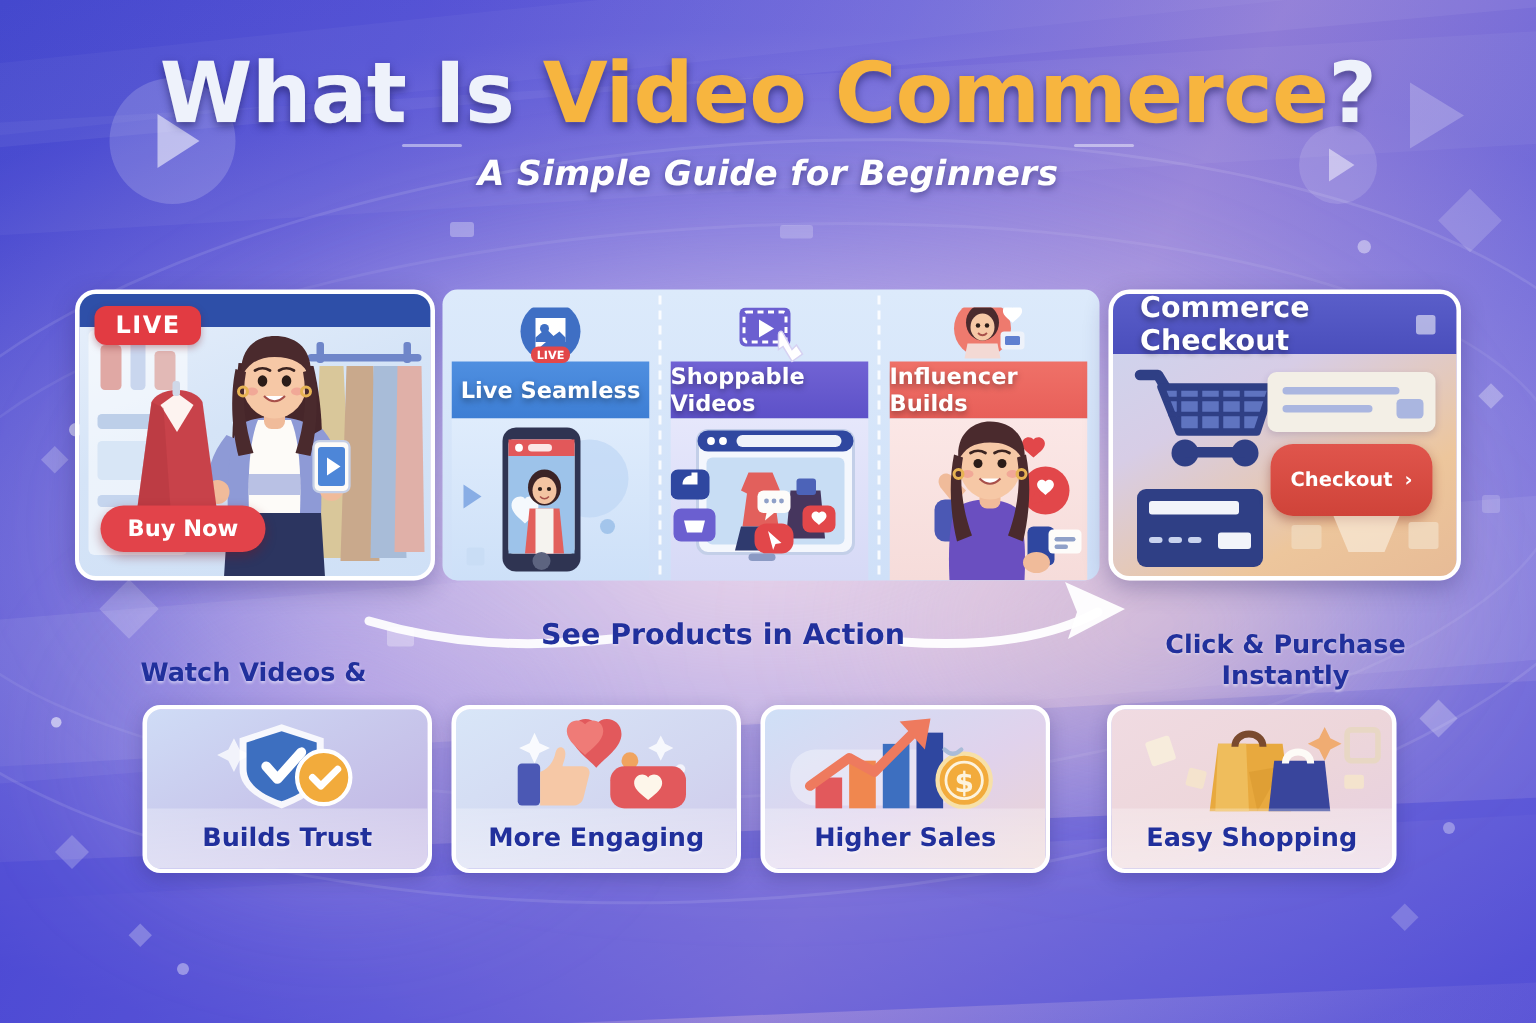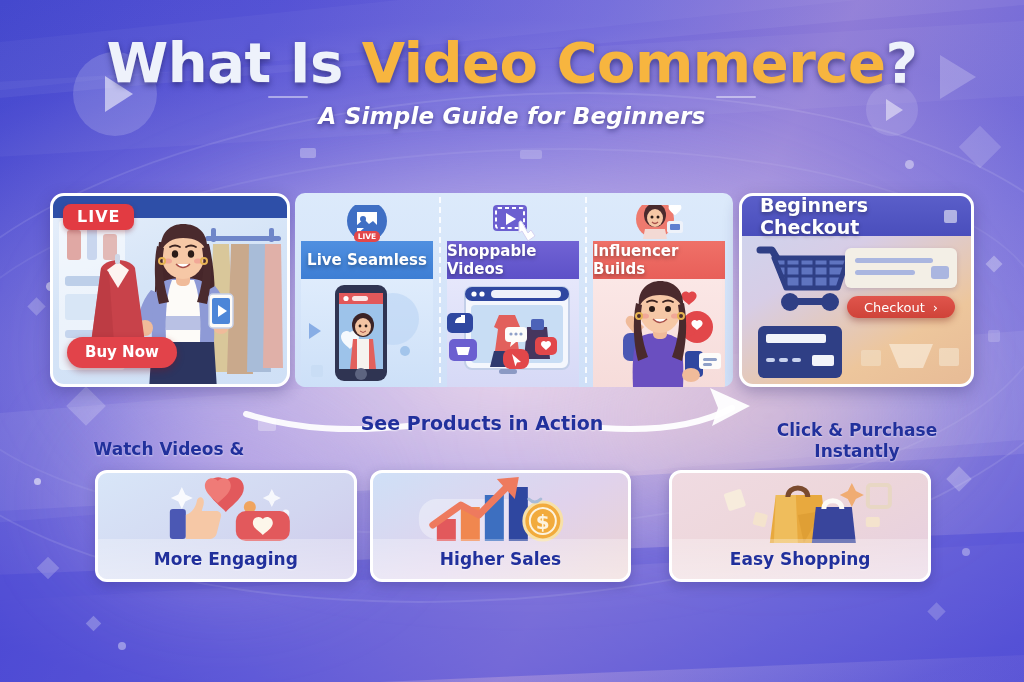--- a/index.html
+++ b/index.html
@@ -124,23 +124,23 @@
   .checkout{ left:689px; top:0; width:235px; height:194px;
     background:linear-gradient(155deg,#cdd8f2 0%, #d9cfe6 38%, #f0c79b 72%, #e8b municipality 100%); }
   .checkout{ background:linear-gradient(150deg,#ccd6f0 0%, #d7cde6 36%, #edc69c 74%, #e7bb96 100%); }
   .ck-head{ position:absolute; left:0; top:0; width:100%; height:40px;
     background:linear-gradient(180deg,#5a5ec9,#4a4ebc);
     display:flex; align-items:center; padding-left:18px;
     font-family:"DejaVu Sans", sans-serif; font-weight:bold; font-size:19px; color:#fff;
     text-shadow:0 2px 4px rgba(0,0,0,0.35); }
   .ck-sq{ position:absolute; right:14px; top:14px; width:13px; height:13px;
     background:rgba(255,255,255,0.55); border-radius:2px; }
-  .ck-btn{ position:absolute; right:16px; top:100px; width:108px; height:22px; border-radius:15px;
+  .ck-btn{ position:absolute; right:16px; top:100px; width:108px; height:48px; border-radius:15px;
     background:linear-gradient(180deg,#e0554c,#cf4339); color:#fff;
-    font-family:"DejaVu Sans", sans-serif; font-weight:normal; font-size:13px;
+    font-family:"DejaVu Sans", sans-serif; font-weight:bold; font-size:13px;
     display:flex; align-items:center; justify-content:center; gap:8px;
     box-shadow:0 3px 7px rgba(120,30,25,0.40); }
   .ck-field{ position:absolute; right:14px; top:52px; width:112px; height:40px; border-radius:6px;
     background:#f3efe6; box-shadow:0 2px 5px rgba(60,50,110,0.18); }
   .ck-field i{ position:absolute; left:10px; height:5px; border-radius:3px; background:#aab6e0; display:block; }
 
   
   .cap{ position:absolute; font-family:"DejaVu Sans", sans-serif; font-weight:bold;
         color:#21309c; text-align:center; line-height:1.22; font-size:17px;
         text-shadow:0 1px 2px rgba(255,255,255,0.55); }
@@ -421,21 +421,21 @@
             <rect x="106" y="74" width="22" height="16" rx="3" fill="#fdfcfa"></rect>
             <rect x="110" y="79" width="14" height="3" rx="1.5" fill="#8fa0c8"></rect>
             <rect x="110" y="84" width="9" height="3" rx="1.5" fill="#8fa0c8"></rect>
             <ellipse cx="98" cy="96" rx="9" ry="7" fill="#f0bb9a"></ellipse>
           </svg>
         </div>
       </div>
     </div>
 
     <div class="card checkout">
-      <div class="ck-head">Beginners Checkout</div>
+      <div class="ck-head">Commerce Checkout</div>
       <div class="ck-sq"></div>
 
       <svg style="position:absolute;left:14px;top:48px;width:96px;height:70px;" viewBox="0 0 96 70">
         <path d="M4 6 h12 l6 10" stroke="#2f3f85" stroke-width="7" fill="none" stroke-linecap="round" stroke-linejoin="round"></path>
         <path d="M18 14 h74 l-10 30 h-52z" fill="#5f74c0" stroke="#2f3f85" stroke-width="5" stroke-linejoin="round"></path>
         <path d="M30 14 v30 M44 14 v30 M58 14 v30 M72 14 v30" stroke="#2f3f85" stroke-width="3"></path>
         <path d="M20 22 h70 M23 32 h64" stroke="#2f3f85" stroke-width="3"></path>
         <circle cx="34" cy="58" r="9" fill="#2f3f85"></circle>
         <circle cx="74" cy="58" r="9" fill="#2f3f85"></circle>
         <rect x="34" y="54" width="40" height="7" fill="#2f3f85"></rect>
@@ -478,20 +478,32 @@
     <div>Watch Videos &amp;</div>
   </div>
   <div class="cap cap2">See Products in Action</div>
   <div class="cap cap3">
     <div>Click &amp; Purchase</div>
     <div>Instantly</div>
   </div>
 
   <div class="benefits">
 
+    <div class="ben ben1">
+      <svg class="art" viewBox="0 0 200 72">
+        <path d="M36 20 l8 4 6-3" stroke="#fff" stroke-width="0" fill="none"></path>
+        <path d="M62 18 l4 8 8 4 -8 4 -4 8 -4-8 -8-4 8-4z" fill="#ffffff" opacity=".75"></path>
+        <path d="M96 8 L126 18 V40 C126 54 112 62 96 68 C80 62 66 54 66 40 V18 Z" fill="#ffffff" opacity=".85"></path>
+        <path d="M96 13 L121 21 V40 C121 51 110 58 96 63 C82 58 71 51 71 40 V21 Z" fill="#3d6fc0"></path>
+        <path d="M85 38 l8 9 17-19" stroke="#ffffff" stroke-width="7" fill="none" stroke-linecap="round" stroke-linejoin="round"></path>
+        <circle cx="126" cy="46" r="19" fill="#f2ab3c" stroke="#fff" stroke-width="3"></circle>
+        <path d="M118 46 l6 6 12-12" stroke="#ffffff" stroke-width="5" fill="none" stroke-linecap="round" stroke-linejoin="round"></path>
+      </svg>
+      <div class="lbl">Builds Trust</div>
+    </div>
 
     <div class="ben ben2">
       <svg class="art" viewBox="0 0 200 72">
         <path d="M56 14 l3.5 7.5 7.5 3.5 -7.5 3.5 -3.5 7.5 -3.5-7.5 -7.5-3.5 7.5-3.5z" fill="#fff" opacity=".85"></path>
         <path d="M146 16 l3 6 6 3 -6 3 -3 6 -3-6 -6-3 6-3z" fill="#fff" opacity=".8"></path>
         <circle cx="160" cy="40" r="3.5" fill="#fff" opacity=".7"></circle>
         <path d="M100 8 c-5-7-18-4-18 7 0 10 13 18 18 24 5-6 18-14 18-24 0-11-13-14-18-7z" fill="#e2595c"></path>
         <path d="M92 8 c-4-5-13-3-13 5 0 7 9 13 13 17 4-4 13-10 13-17 0-8-9-10-13-5z" fill="#ef7b77"></path>
         <circle cx="124" cy="34" r="6" fill="#f0a45f"></circle>
         <rect x="44" y="36" width="16" height="30" rx="3" fill="#4b58b4"></rect>

